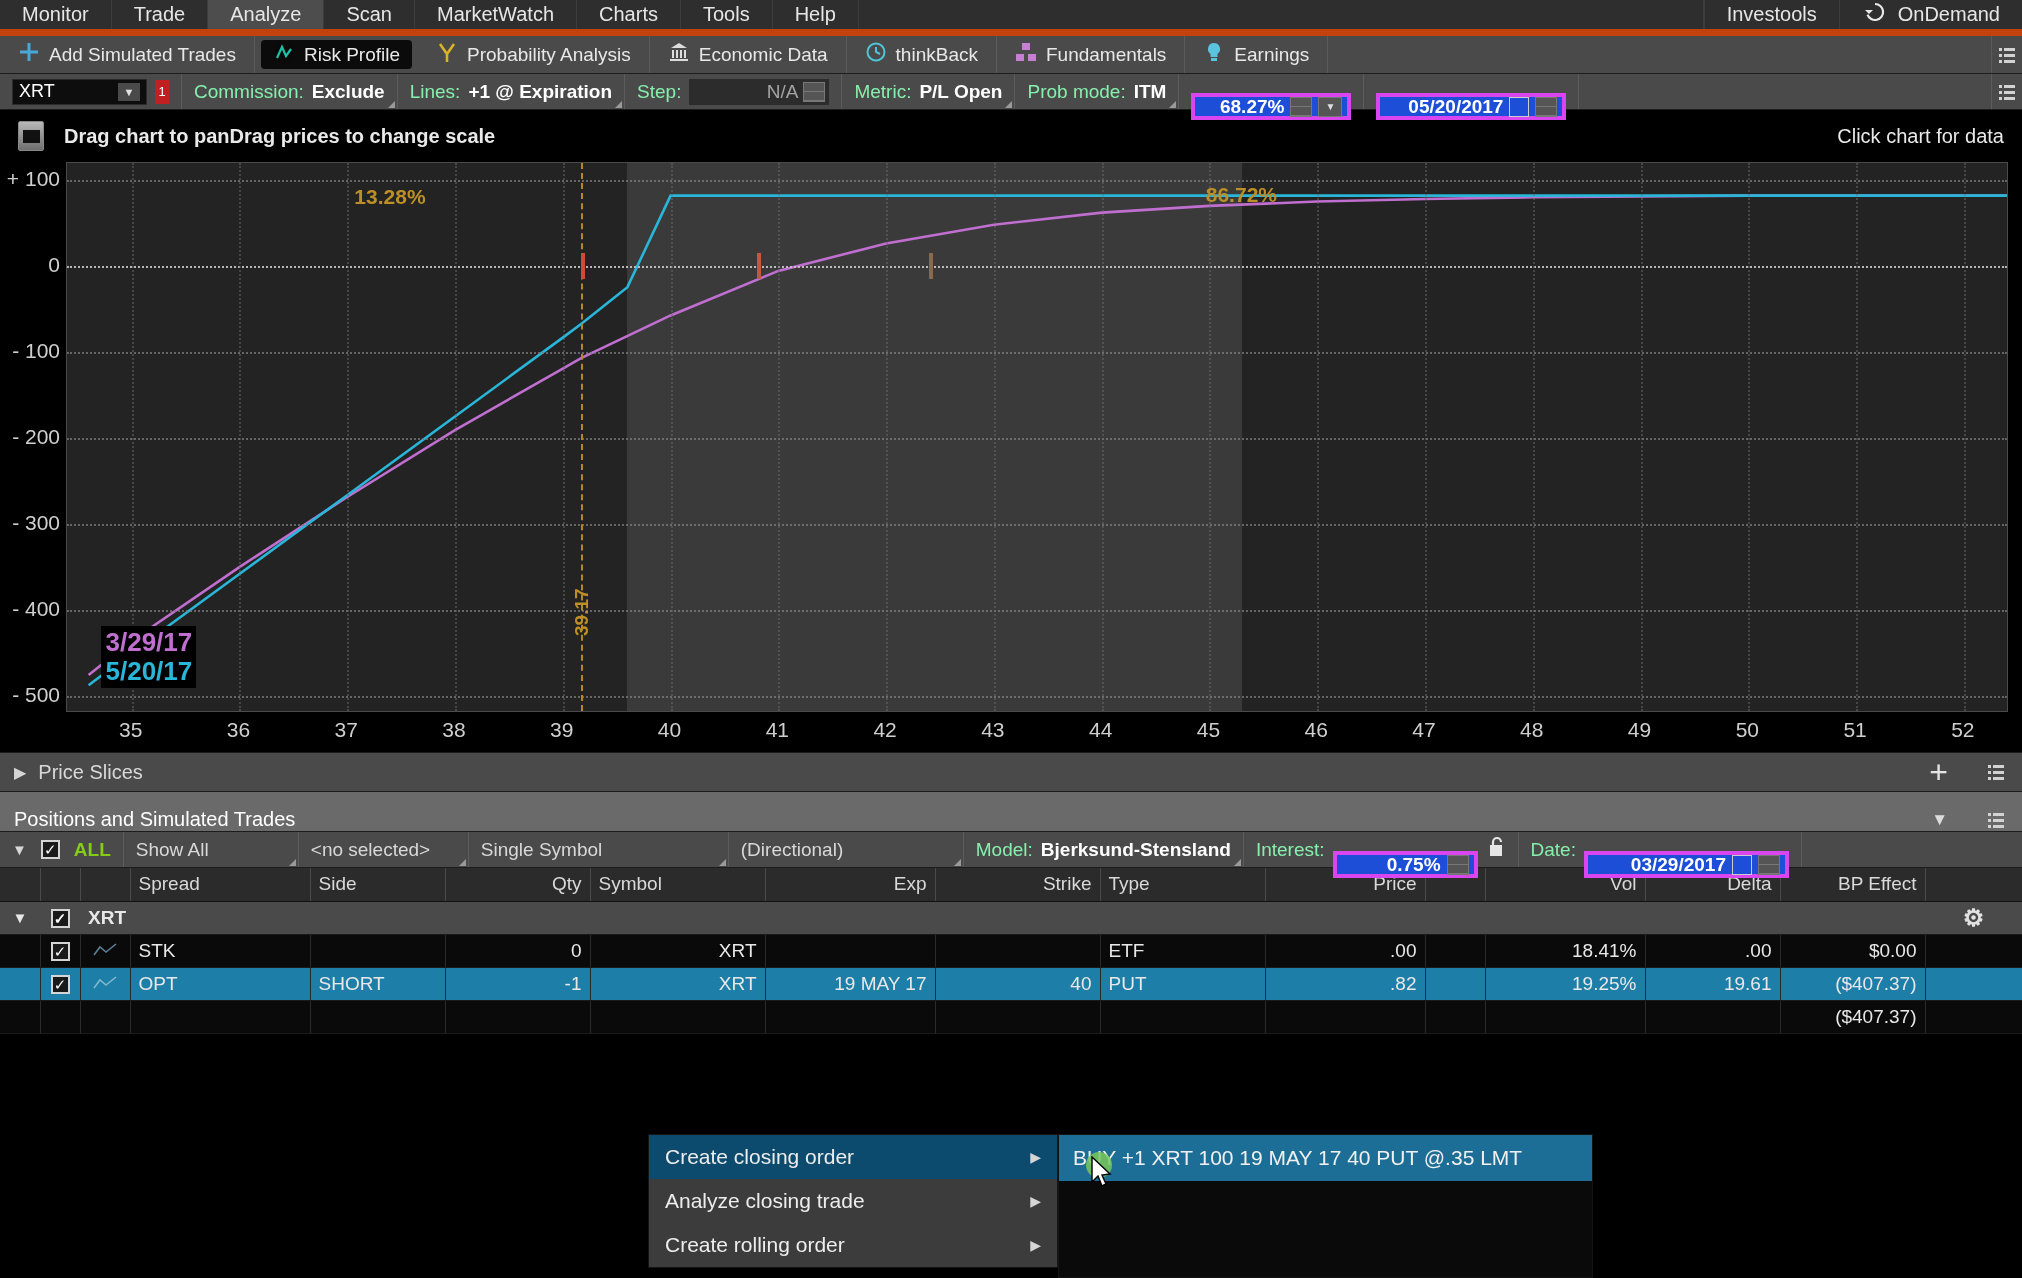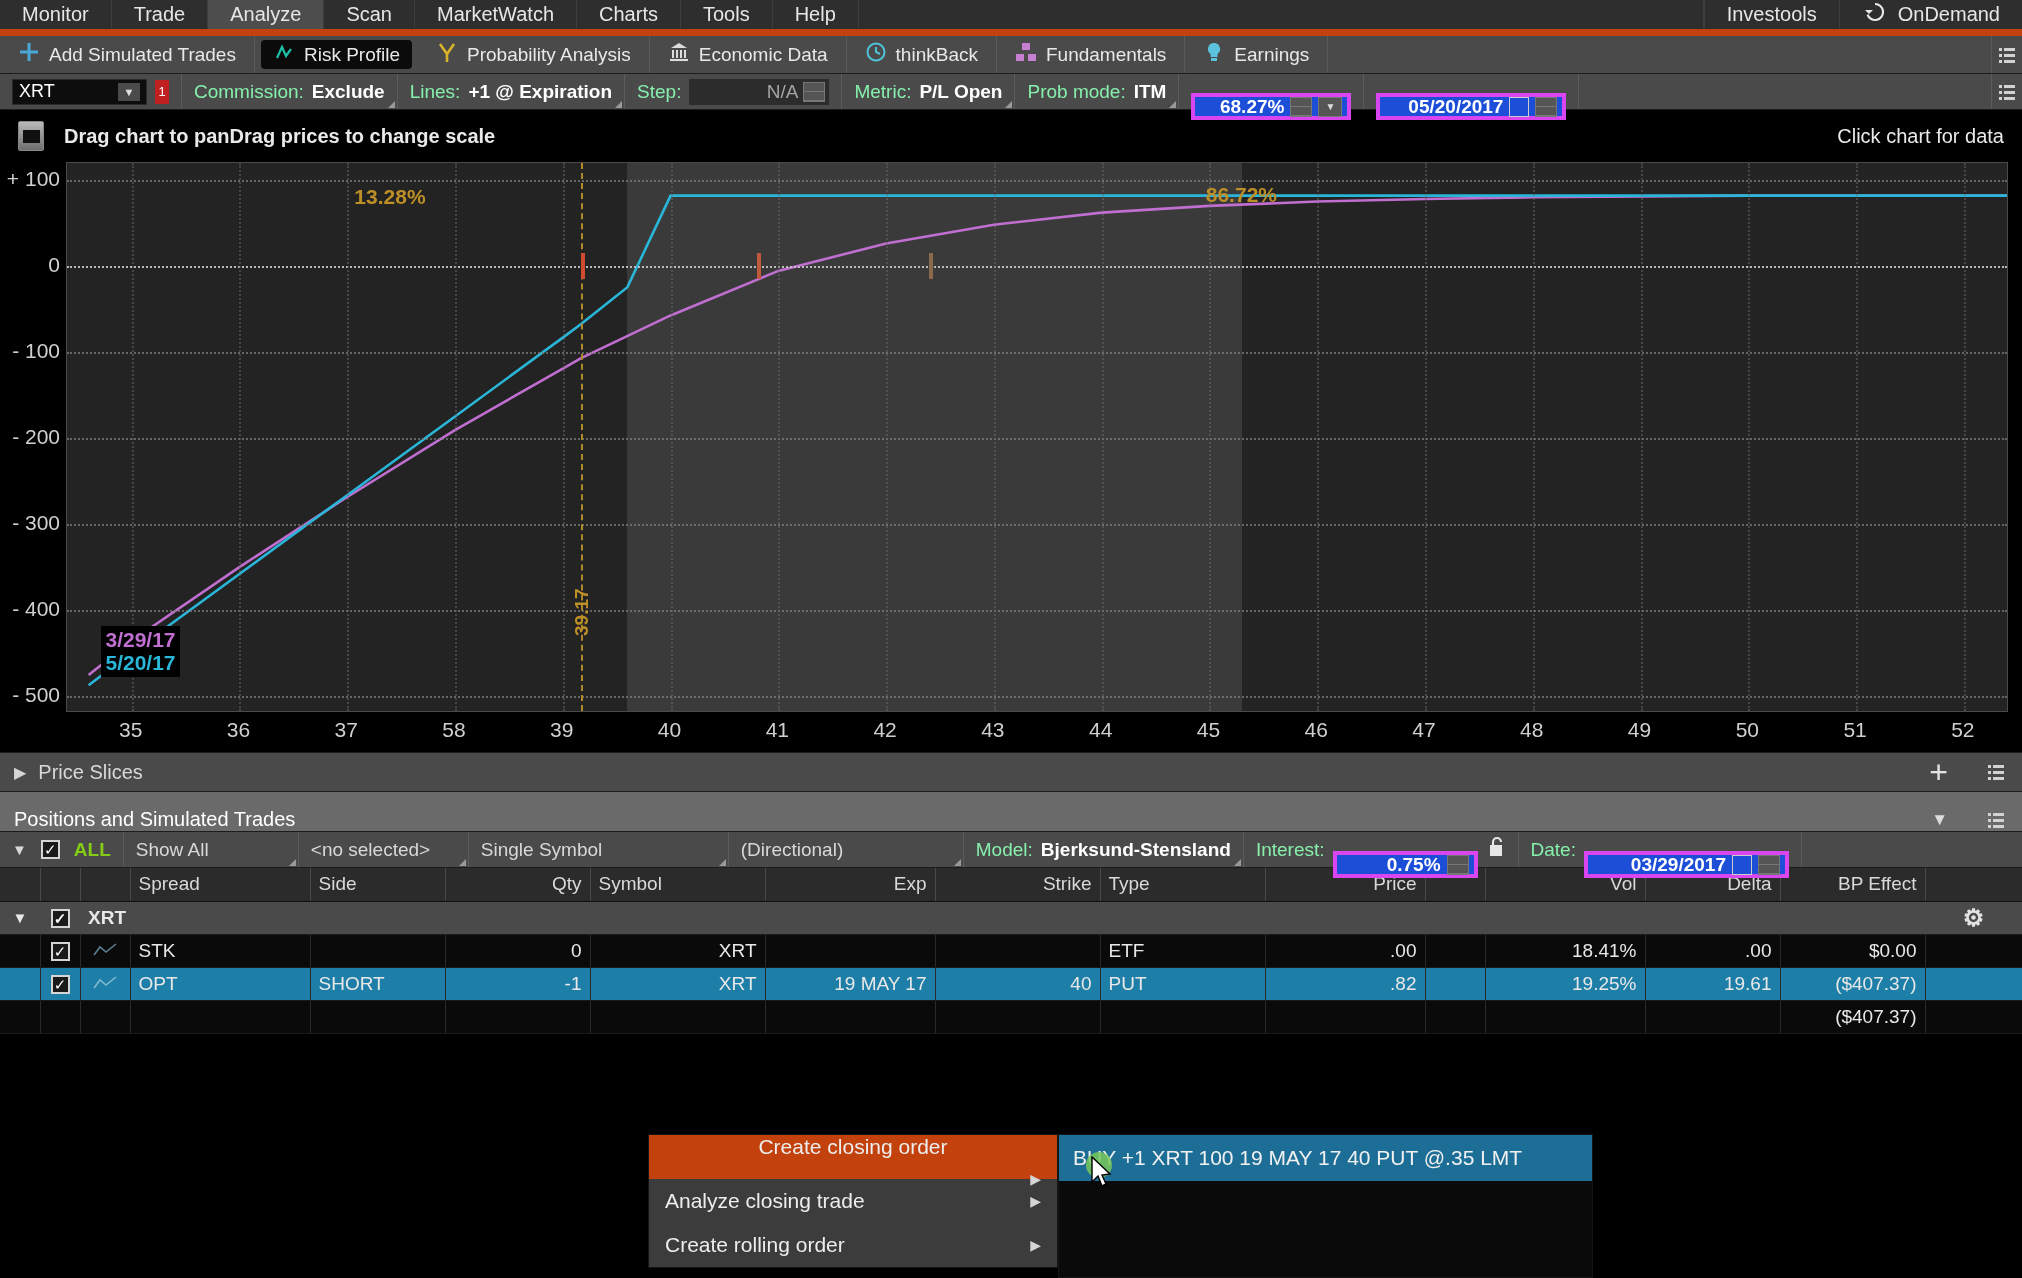--- a/index.html
+++ b/index.html
@@ -82,21 +82,21 @@
   .gline.zero { border-top:2px dotted #c9c9c9; opacity:.9; }
   .vline { position:absolute; top:0; bottom:0; width:0; border-left:2px dotted #6a6a6a;
            opacity:.5; }
   .cursorline { position:absolute; top:0; bottom:0; width:0;
                 border-left:2px dashed #b08a2a; }
   .pct-lab { position:absolute; font-size:21px; color:#bd8f27; font-weight:bold; }
   .vert-price { position:absolute; font-size:19px; color:#bd8f27; font-weight:bold;
                 transform:rotate(-90deg); transform-origin:left top; white-space:nowrap; }
   .marker { position:absolute; width:4px; height:26px; }
   .legend { position:absolute; background:#000; padding:2px 4px; line-height:1.12;
-            font-size:21px; font-weight:bold; }
+            font-size:26px; font-weight:bold; }
   .legend .l1 { color:#c06fd0; }
   .legend .l2 { color:#29b6d8; }
   .xaxis { position:absolute; left:66px; right:14px; top:552px; height:36px; }
   .xlab { position:absolute; top:4px; font-size:21px; color:#cfcfcf;
           transform:translateX(-50%); }
 
   
   .slices { height:40px; background:#4a4a4a; display:flex; align-items:center;
             padding-left:14px; gap:12px; border-top:1px solid #1c1c1c;
             border-bottom:1px solid #1c1c1c; font-size:20px; }
@@ -129,21 +129,21 @@
   tr.total td { background:#0a0a0a; }
   .ta-r { text-align:right; }
   .ta-c { text-align:center; }
   .spark { width:24px; height:14px; display:inline-block; }
 
   
   .ctx { position:absolute; background:#3c3c3c; border:1px solid #151515;
          box-shadow:0 3px 10px rgba(0,0,0,.7); z-index:50; }
   .ctx-item { height:44px; display:flex; align-items:center; padding:0 16px;
               font-size:21px; color:#ededed; gap:12px; }
-  .ctx-item.hl { background:#c2410c;flex-direction:column; }
+  .ctx-item.hl { background:#0c4a6e; }
   .ctx-item .sub-arrow { margin-left:auto; color:#d5d5d5; font-size:14px; }
   .submenu { position:absolute; background:#0a0a0a; border:1px solid #151515; z-index:60; }
   .sub-row { height:46px; display:flex; align-items:center; padding:0 14px;
              font-size:21px; color:#f0f0f0; background:#1d6e96; }
   .cursor-dot { position:absolute; width:26px; height:26px; border-radius:50%;
                 background:rgba(120,200,90,.85); z-index:70; pointer-events:none; }
   .cursor-arrow { position:absolute; z-index:71; pointer-events:none; }
   .gear { color:#e2e2e2; font-size:24px; }
 </style>
 </head>
@@ -386,21 +386,21 @@
       <div class="vert-price" style="left: 504.1px; top: 472.656px; color: rgb(189, 143, 39);">39.17</div>
       <div class="legend" style="left: 34.4889px; top: 462.656px;">
         <div class="l1">3/29/17</div>
         <div class="l2">5/20/17</div>
       </div>
     </div>
   <div class="xaxis">
       <div class="xlab" style="left: 64.6667px;">35</div>
       <div class="xlab" style="left: 172.444px;">36</div>
       <div class="xlab" style="left: 280.222px;">37</div>
-      <div class="xlab" style="left: 388px;">58</div>
+      <div class="xlab" style="left: 388px;">38</div>
       <div class="xlab" style="left: 495.778px;">39</div>
       <div class="xlab" style="left: 603.556px;">40</div>
       <div class="xlab" style="left: 711.333px;">41</div>
       <div class="xlab" style="left: 819.111px;">42</div>
       <div class="xlab" style="left: 926.889px;">43</div>
       <div class="xlab" style="left: 1034.67px;">44</div>
       <div class="xlab" style="left: 1142.44px;">45</div>
       <div class="xlab" style="left: 1250.22px;">46</div>
       <div class="xlab" style="left: 1358px;">47</div>
       <div class="xlab" style="left: 1465.78px;">48</div>

